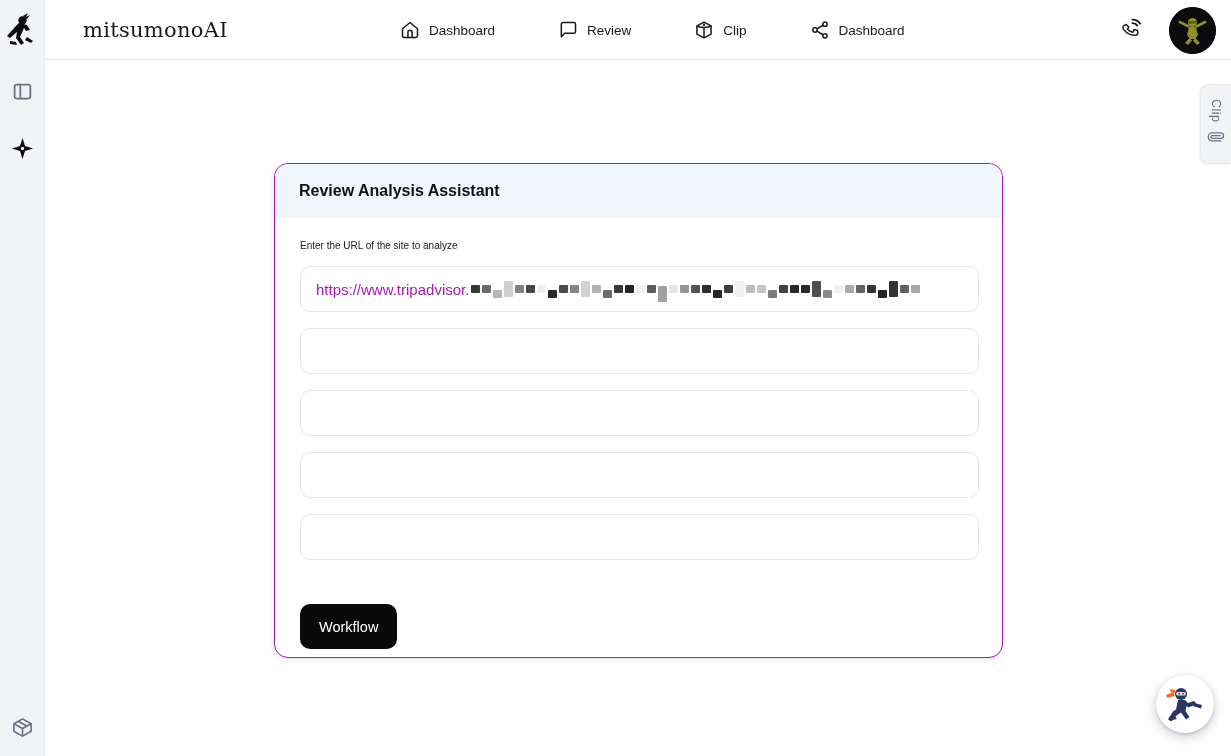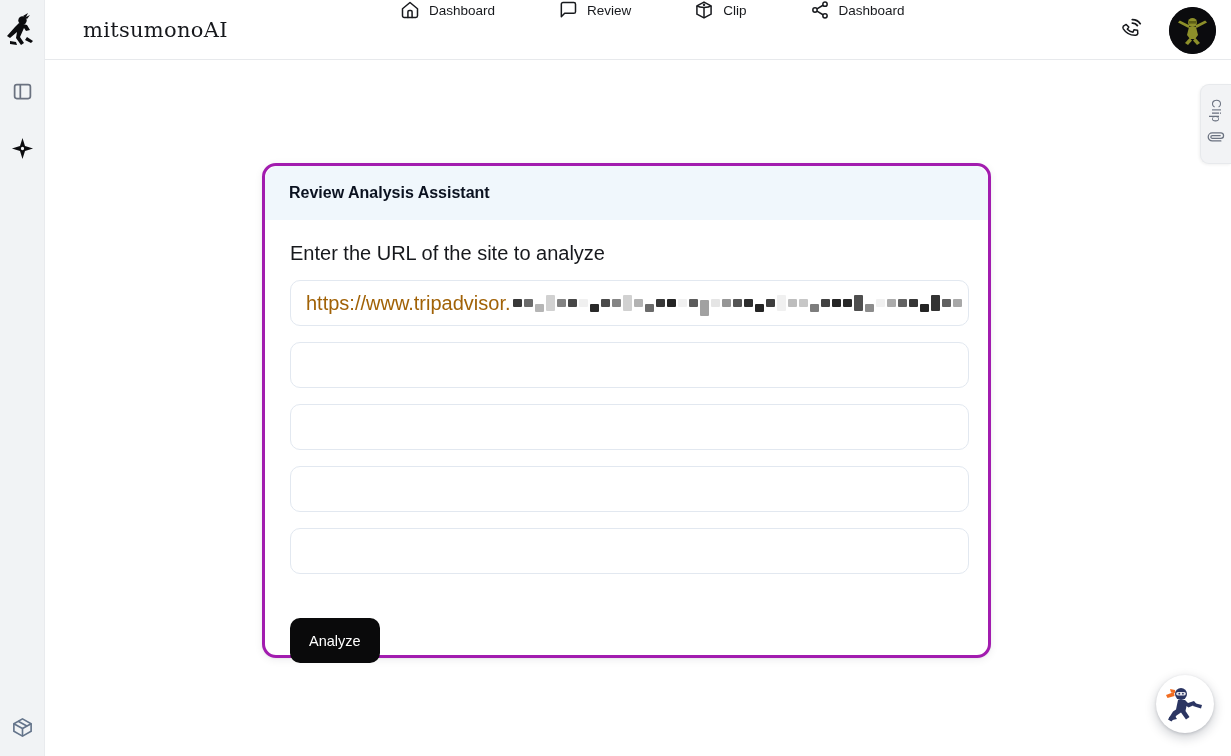--- a/index.html
+++ b/index.html
@@ -22,21 +22,21 @@
   
   .topbar {
     position:absolute; left:45px; top:0; width:1186px; height:60px;
     background:#fff; border-bottom:1px solid #e7e9ec;
     display:flex; align-items:center;
   }
   .brand {
     margin-left:38px; font-family:"DejaVu Serif", serif;
     font-size:21px; color:#16181c; letter-spacing:0.3px; white-space:nowrap;
   }
-  .nav { position:absolute; left:355px; top:0; height:60px; display:flex; align-items:flex-start; gap:63px; }
+  .nav { position:absolute; left:355px; top:0; height:60px; display:flex; align-items:center; gap:63px; }
   .nav-item { display:flex; align-items:center; gap:9px; cursor:pointer; color:#17191d; }
   .nav-item svg { display:block; }
   .nav-label { font-size:13.5px; font-weight:500; }
   .top-right { position:absolute; right:15px; top:0; height:60px; display:flex; align-items:center; gap:24px; }
   .phone-btn { width:26px; height:26px; display:flex; align-items:center; justify-content:center; cursor:pointer; }
   .avatar { width:47px; height:47px; border-radius:50%; overflow:hidden; cursor:pointer; background:#0b0b0e; }
 
   
   .clip-tab {
     position:absolute; right:0; top:84px; width:31px; height:80px;
@@ -44,37 +44,37 @@
     border-radius:9px 0 0 9px; box-shadow:-1px 1px 3px rgba(0,0,0,.06);
     display:flex; flex-direction:column; align-items:center; justify-content:center; gap:7px;
     cursor:pointer; z-index:6;
   }
   .clip-label {
     writing-mode:vertical-rl; font-size:12.5px; color:#6b7280; letter-spacing:0.5px;
   }
 
   
   .card {
-    position:absolute; left:262px; top:163px; width:729px; height:495px;
-    background:#fff; border-radius:14px; border:3px solid #a21caf;
+    position:absolute; left:274px; top:163px; width:729px; height:495px;
+    background:#fff; border-radius:14px; border:1px solid #a21caf;
     box-shadow:0 2px 8px rgba(15,23,42,.07), 0 1px 2px rgba(15,23,42,.05);
   }
   .card-head {
     height:54px; background:#f0f7fc; border-radius:14px 14px 0 0;
     display:flex; align-items:center; padding:0 24px;
   }
   .card-title { font-size:16px; font-weight:700; color:#0b1220; }
   .card-body { padding:22px 25px 0 25px; }
-  .field-label { font-size:20px; color:#17191d; margin-bottom:15px; }
+  .field-label { font-size:10px; color:#17191d; margin-bottom:15px; }
   .text-input {
     width:679px; height:46px; border:1px solid #e2e8f0; border-radius:10px;
     background:#fff; display:flex; align-items:center; padding:0 15px;
     margin-bottom:16px; cursor:text; overflow:hidden;
   }
-  .url-text { font-size:20px; color:#a16207; white-space:nowrap; }
+  .url-text { font-size:15px; color:#a21caf; white-space:nowrap; }
   .redact { display:flex; align-items:center; margin-left:2px; height:100%; }
   .redact i { display:inline-block; background:#000; border-radius:1px; }
   .btn-analyze {
     margin-top:28px; height:45px; padding:0 19px; border:none; border-radius:10px;
     background:#0a0a0b; color:#fff; font-size:14.5px; font-weight:500;
     font-family:"Liberation Sans", sans-serif; cursor:pointer;
   }
 
   
   .fab {
@@ -256,21 +256,21 @@
         </span>
     </div>
 
     <div id="empty-fields">
         <div class="text-input"></div>
         <div class="text-input"></div>
         <div class="text-input"></div>
         <div class="text-input"></div>
       </div>
 
-    <button class="btn-analyze">Analyze</button>
+    <button class="btn-analyze">Workflow</button>
   </div>
 </div>
 
 <div class="fab">
   <svg width="42" height="40" viewBox="0 0 42 40">
     <g>
       <path d="M10 8 L2 11 l1.5 3 7 -2 z" fill="#f26d21"></path>
       <path d="M11 6 l-5 -1 1 3.5 4.5 0.5 z" fill="#f26d21"></path>
       <circle cx="17" cy="10" r="6" fill="#2b3562"></circle>
       <rect x="12.2" y="8" width="9.6" height="3.4" rx="1.6" fill="#e8e8ee"></rect>

